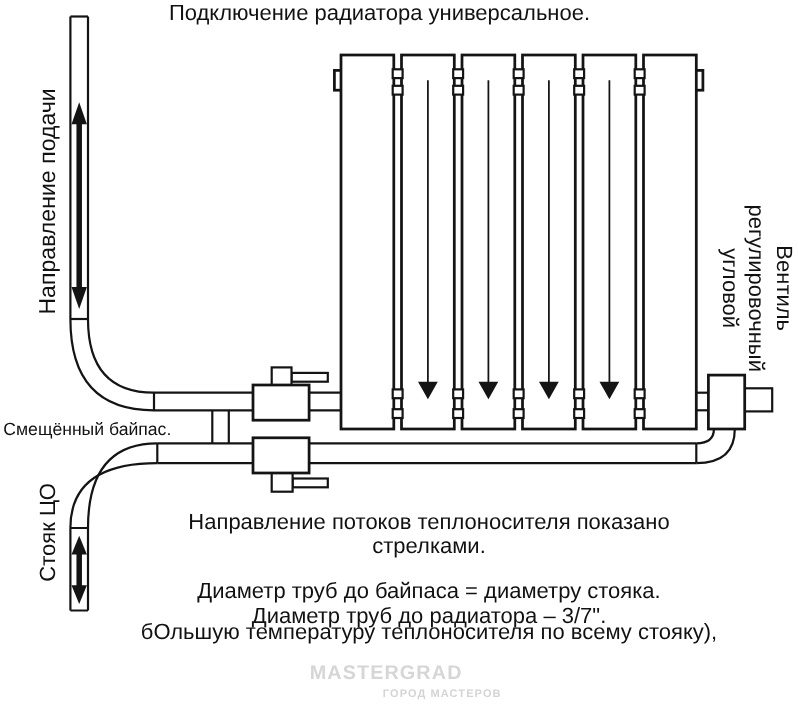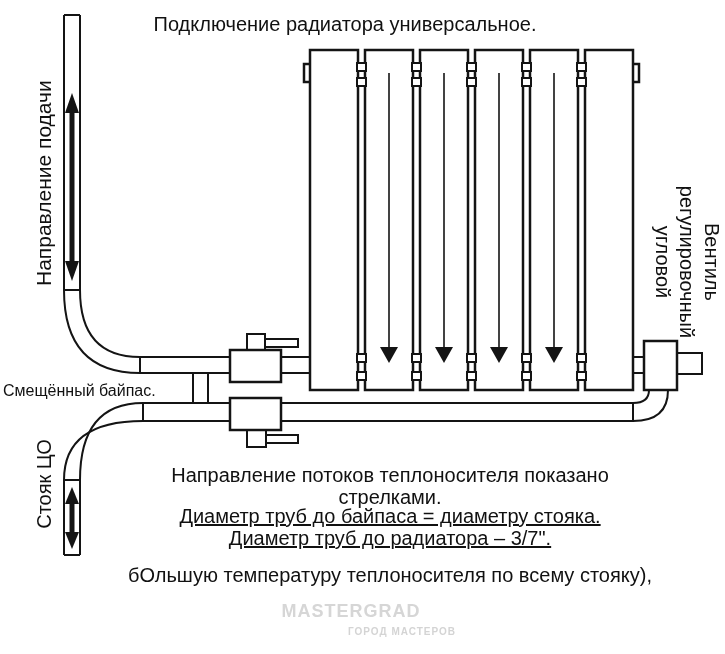--- a/index.html
+++ b/index.html
@@ -2,32 +2,32 @@
 <html><head>
 <meta charset="utf-8">
 <style>
   html,body{margin:0;padding:0;background:#fff;}
   .stage{
     position:relative;width:725px;height:654px;background:#ffffff;overflow:hidden;
     font-family:"Liberation Sans", sans-serif;color:#111;
   }
   .stage svg{position:absolute;left:0;top:0;}
   .lbl{position:absolute;white-space:nowrap;color:#111;}
-  .title{left:145px;top:12px;width:400px;text-align:center;font-size:20px;line-height:24px;}
+  .title{left:145px;top:0;width:400px;text-align:center;font-size:20px;line-height:24px;}
   .supply-label{left:-56px;top:174px;width:200px;height:24px;text-align:center;
     font-size:21px;line-height:24px;transform:rotate(-90deg);}
   .riser-label{left:-6px;top:472px;width:100px;height:24px;text-align:center;
     font-size:20px;line-height:24px;transform:rotate(-90deg);}
   .bypass-label{left:3px;top:380px;font-size:16px;line-height:22px;}
   .valve-label{left:607px;top:225px;width:160px;height:74px;text-align:center;
     font-size:20px;line-height:24.5px;transform:rotate(90deg);}
   .valve-label div{white-space:nowrap;}
   .notes{position:absolute;left:55px;width:670px;text-align:center;font-size:20px;line-height:22px;}
   .notes-flow{top:464px;}
-  .notes-diam{top:505px;text-decoration:underline;}
+  .notes-diam{top:527px;}
   .notes-bypass{top:564px;}
   .wm-brand{position:absolute;left:271px;top:601px;width:160px;text-align:center;
     font-size:18px;font-weight:bold;letter-spacing:1px;color:#d6d6d6;z-index:0;}
   .wm-tag{position:absolute;left:302px;top:626px;width:120px;text-align:center;
     font-size:10px;font-weight:bold;letter-spacing:1px;color:#d4d4d4;z-index:0;margin-left:40px;}
   .notes,.lbl{z-index:2;}
 </style>
 </head>
 <body>
 

